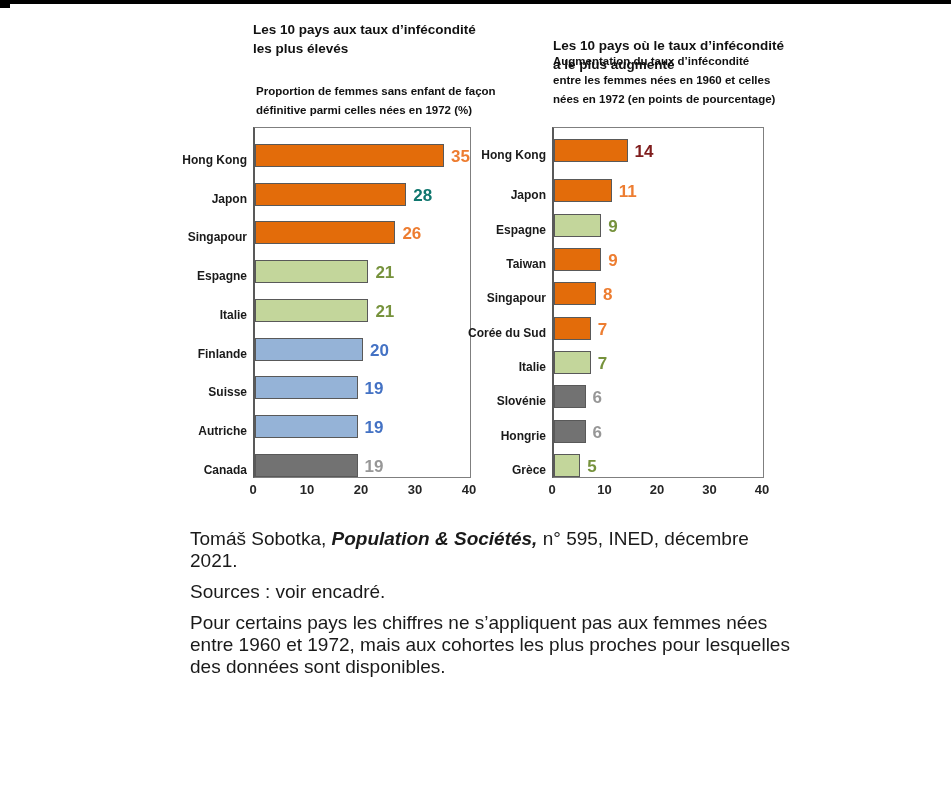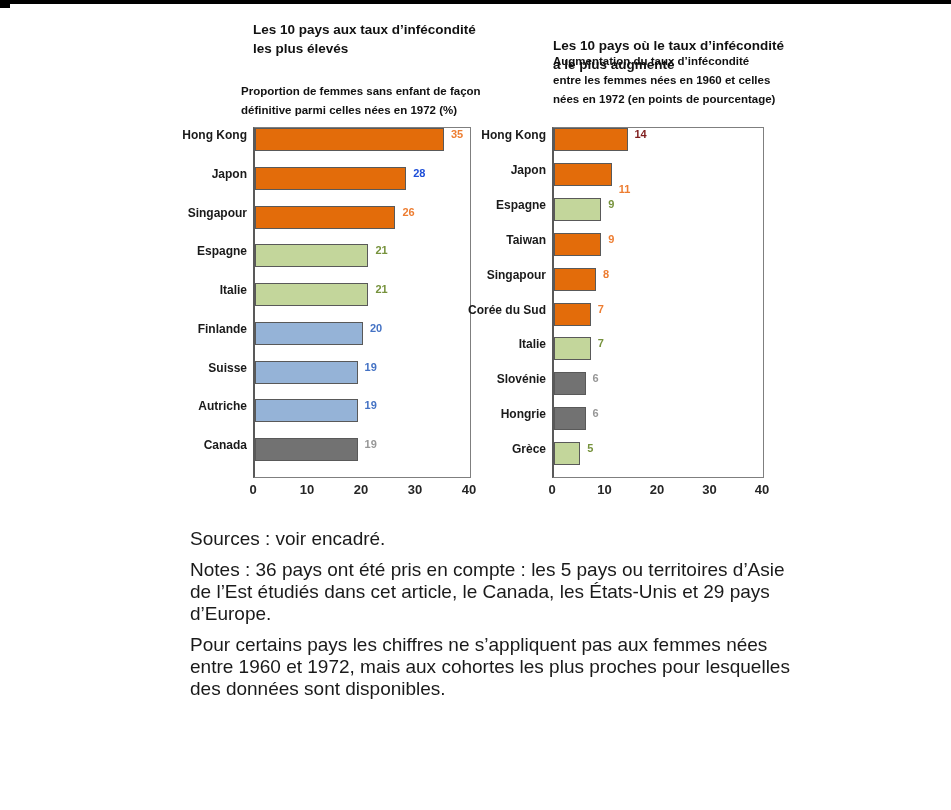--- a/index.html
+++ b/index.html
@@ -27,35 +27,35 @@
   .plot{
     position:absolute;
     box-sizing:border-box;
     border:1.5px solid #7f7f7f;
     border-left:2px solid #595959;
     background:#fff;
     display:flex;flex-direction:column;
   }
   .bar-row{
     position:relative;flex:1;
-    display:flex;align-items:flex-start;
+    display:flex;align-items:flex-end;
   }
   .country{
     position:absolute;right:calc(100% + 8px);
     font-size:12px;font-weight:700;color:#1a1a1a;
     white-space:nowrap;
   }
   .bar{
     box-sizing:border-box;
     height:23px;
     border:1.5px solid #595959;
   }
   .val{
     margin-left:7px;
-    font-size:11px;font-weight:700;
+    font-size:17px;font-weight:700;
   }
   .axis{
     position:absolute;height:16px;
   }
   .x-tick{
     position:absolute;top:0;transform:translateX(-50%);
     font-size:13px;font-weight:700;color:#262626;
   }
 
   .caption{
@@ -68,32 +68,32 @@
 </head>
 <body>
 
 <div id="stage">
 
   <div class="topbar"></div>
   <div class="topnub"></div>
 
   <div class="chart-title" style="left:253px;top:20px;">Les 10 pays aux taux d’infécondité
 les plus élevés</div>
-  <div class="chart-subtitle" style="left:241px;top:82px;">Proportion de femmes sans enfant de façon
+  <div class="chart-subtitle" style="left:256px;top:82px;">Proportion de femmes sans enfant de façon
 définitive parmi celles nées en 1972 (%)</div>
   <div class="plot" style="left:253px;top:127px;width:218px;height:351px;">
       <div class="bar-row">
         <span class="country">Hong Kong</span>
         <div class="bar" style="width: 189px; background: rgb(227, 108, 10);"></div>
         <span class="val" style="color: rgb(237, 125, 49);">35</span>
       </div>
       <div class="bar-row">
         <span class="country">Japon</span>
         <div class="bar" style="width: 151.2px; background: rgb(227, 108, 10);"></div>
-        <span class="val" style="color: #1d4ed8;">28</span>
+        <span class="val" style="color: #0f766e;">28</span>
       </div>
       <div class="bar-row">
         <span class="country">Singapour</span>
         <div class="bar" style="width: 140.4px; background: rgb(227, 108, 10);"></div>
         <span class="val" style="color: rgb(237, 125, 49);">26</span>
       </div>
       <div class="bar-row">
         <span class="country">Espagne</span>
         <div class="bar" style="width: 113.4px; background: rgb(195, 214, 155);"></div>
         <span class="val" style="color: rgb(118, 146, 60);">21</span>
@@ -191,22 +191,20 @@
     </div>
   <div class="axis" style="left:552px;top:482px;width:212px;">
       <span class="x-tick" style="left: 0px;">0</span>
       <span class="x-tick" style="left: 52.5px;">10</span>
       <span class="x-tick" style="left: 105px;">20</span>
       <span class="x-tick" style="left: 157.5px;">30</span>
       <span class="x-tick" style="left: 210px;">40</span>
     </div>
 
   <div class="caption">
+    <p><span>Tomáš Sobotka, </span><span class="bi">Population &amp; Sociétés,</span><span> n° 595, INED, décembre 2021.</span></p>
     <p>Sources : voir encadré.</p>
-    <p>Notes : 36 pays ont été pris en compte : les 5 pays ou territoires d’Asie
-de l’Est étudiés dans cet article, le Canada, les États-Unis et 29 pays
-d’Europe.</p>
     <p>Pour certains pays les chiffres ne s’appliquent pas aux femmes nées
 entre 1960 et 1972, mais aux cohortes les plus proches pour lesquelles
 des données sont disponibles.</p>
   </div>
 
 </div>
 
 </body></html>

